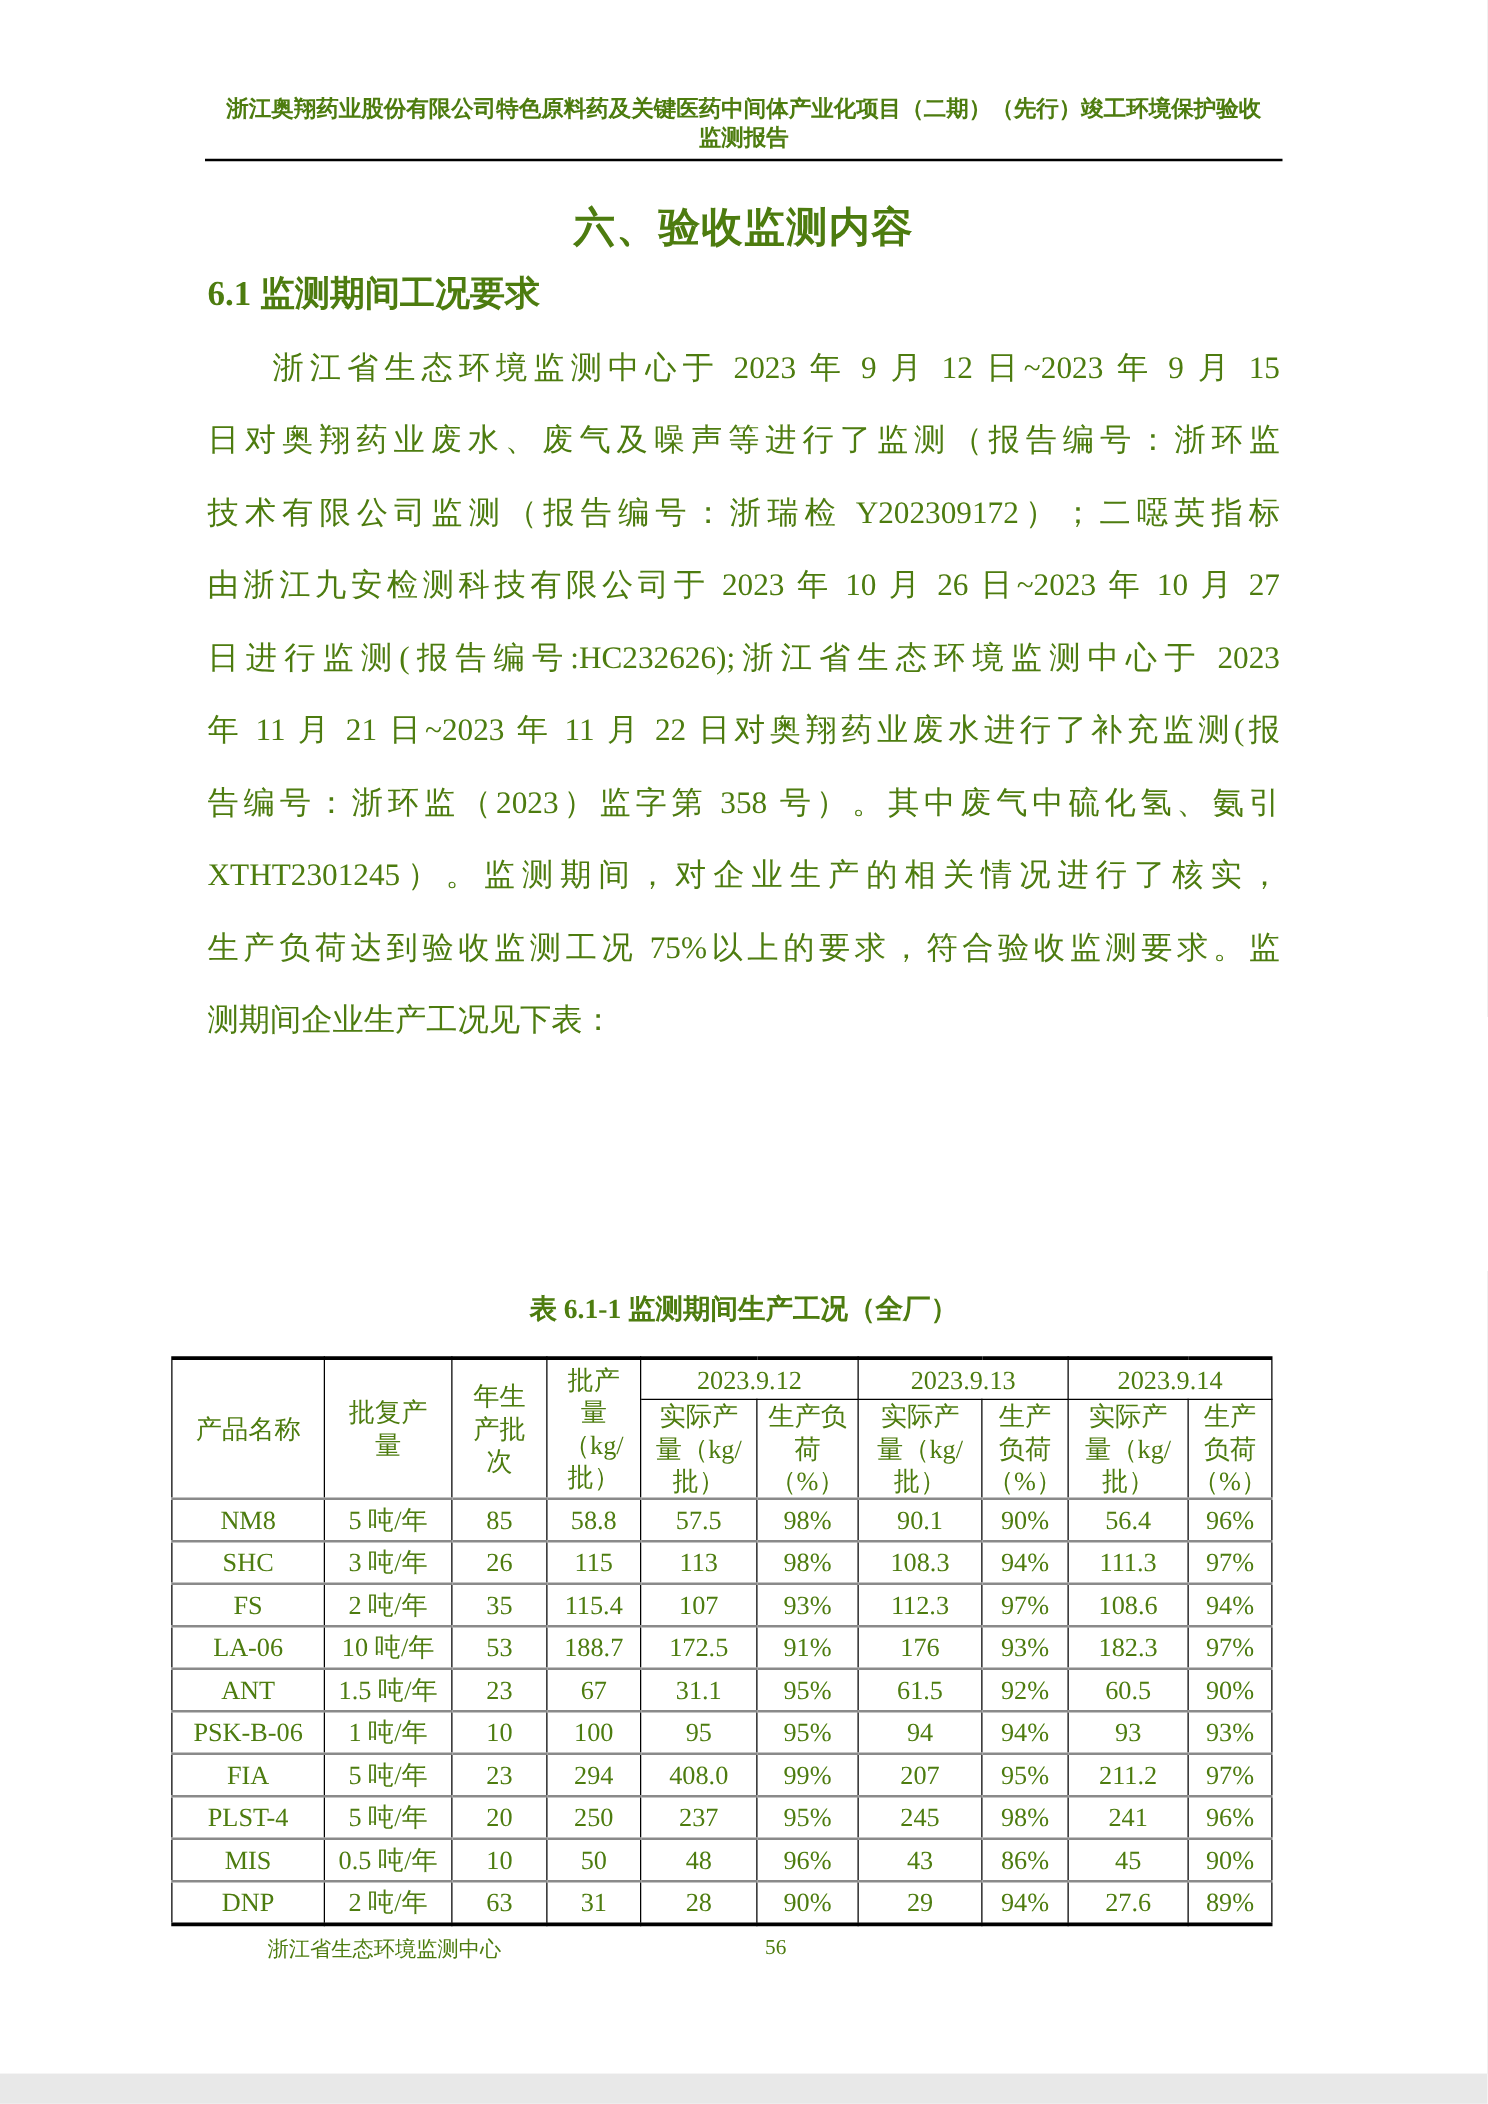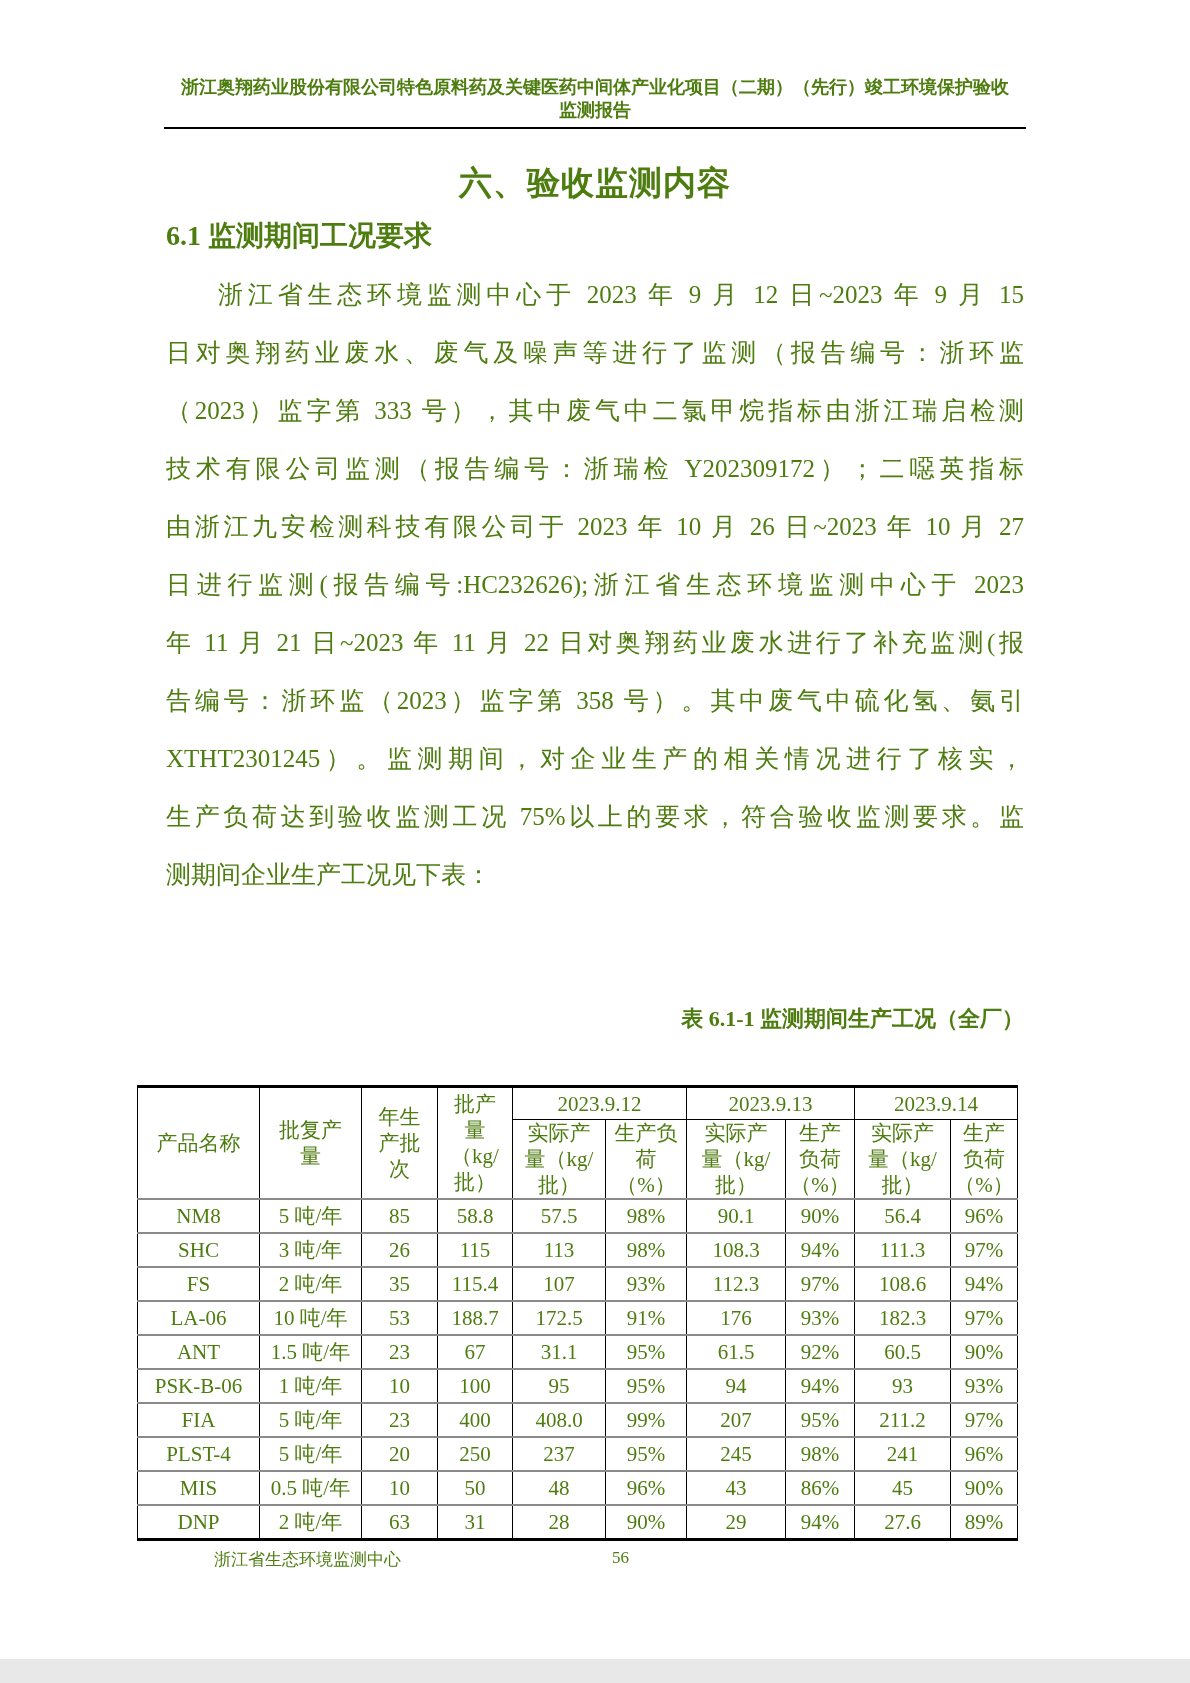--- a/index.html
+++ b/index.html
@@ -44,22 +44,22 @@
     line-height:58px;
     text-align:justify;
     text-align-last:justify;
     white-space:nowrap;
   }
   .para-line.first { text-indent:52px; }
   .para-line.final { text-align-last:left; white-space:normal; }
 
   
   .table-caption {
-    position:absolute; top:1004px; left:166px; width:858px;
-    text-align:right; font-weight:bold; font-size:22px; line-height:30px;
+    position:absolute; top:1032px; left:166px; width:858px;
+    text-align:center; font-weight:bold; font-size:22px; line-height:30px;
   }
 
   
   .table-wrap { position:absolute; top:1085px; left:137px; }
   table.prod {
     border-collapse:collapse;
     table-layout:fixed;
     width:880px;
     font-size:21px;
     border-top:3px solid #000;
@@ -101,21 +101,20 @@
     <div>监测报告</div>
   </div>
 
   <div class="chapter-title">六、验收监测内容</div>
 
   <div class="section-heading">6.1 监测期间工况要求</div>
 
   <div class="body-paragraph">
       <div class="para-line first">浙江省生态环境监测中心于 2023 年 9 月 12 日~2023 年 9 月 15</div>
       <div class="para-line">日对奥翔药业废水、废气及噪声等进行了监测（报告编号：浙环监</div>
-      <div class="para-line">（2023）监字第 333 号），其中废气中二氯甲烷指标由浙江瑞启检测</div>
       <div class="para-line">技术有限公司监测（报告编号：浙瑞检 Y202309172）；二噁英指标</div>
       <div class="para-line">由浙江九安检测科技有限公司于 2023 年 10 月 26 日~2023 年 10 月 27</div>
       <div class="para-line">日进行监测(报告编号:HC232626);浙江省生态环境监测中心于 2023</div>
       <div class="para-line">年 11 月 21 日~2023 年 11 月 22 日对奥翔药业废水进行了补充监测(报</div>
       <div class="para-line">告编号：浙环监（2023）监字第 358 号）。其中废气中硫化氢、氨引</div>
       <div class="para-line">XTHT2301245）。监测期间，对企业生产的相关情况进行了核实，</div>
       <div class="para-line">生产负荷达到验收监测工况 75%以上的要求，符合验收监测要求。监</div>
       <div class="para-line final">测期间企业生产工况见下表：</div>
     </div>
 
@@ -241,21 +240,21 @@
             <td>95%</td>
             <td>94</td>
             <td>94%</td>
             <td>93</td>
             <td>93%</td>
           </tr>
           <tr>
             <td>FIA</td>
             <td>5 吨/年</td>
             <td>23</td>
-            <td>400</td>
+            <td>294</td>
             <td>408.0</td>
             <td>99%</td>
             <td>207</td>
             <td>95%</td>
             <td>211.2</td>
             <td>97%</td>
           </tr>
           <tr>
             <td>PLST-4</td>
             <td>5 吨/年</td>

